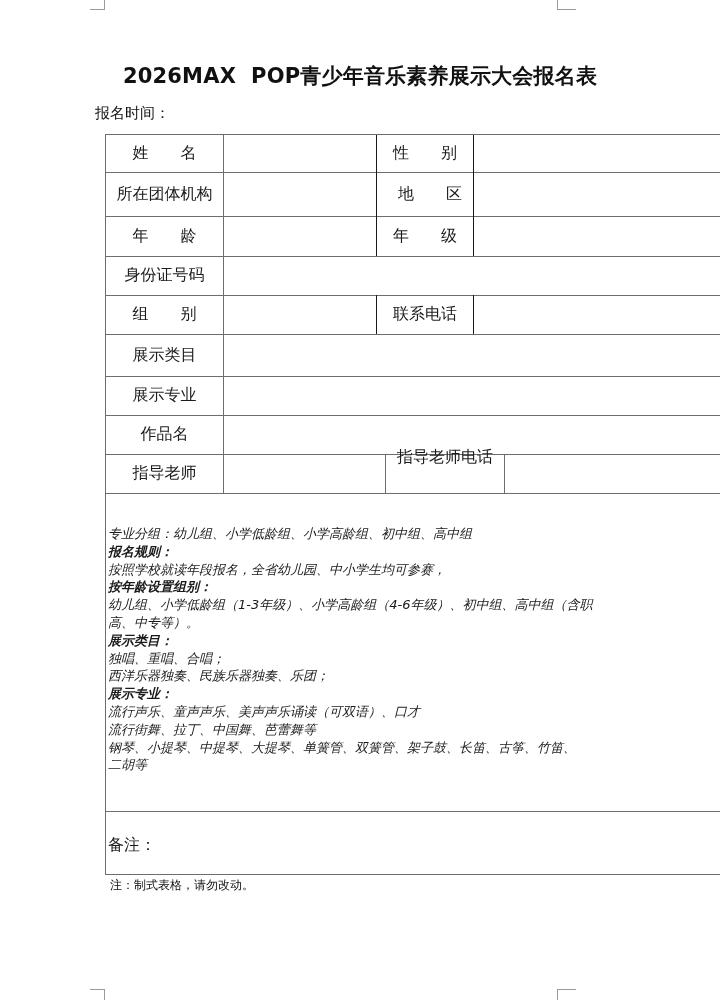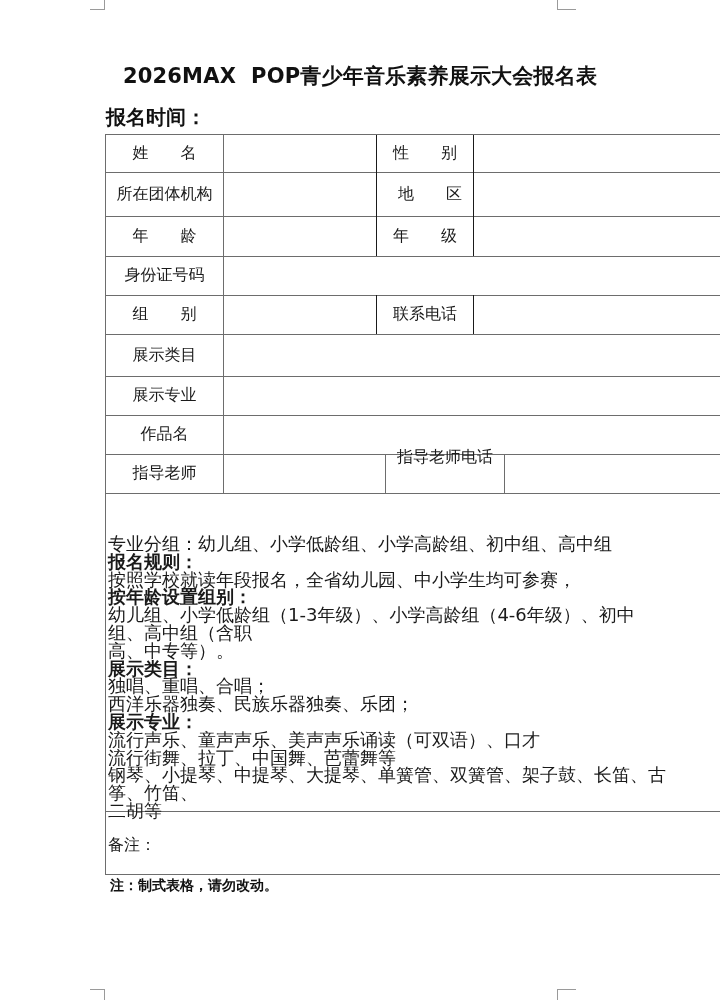--- a/index.html
+++ b/index.html
@@ -11,43 +11,43 @@
   .crop { position: absolute; border-color: #9a9a9a; border-style: solid; border-width: 0; }
   .crop.tl { left: 90px; top: 0; width: 14px; height: 9px; border-right-width: 1px; border-bottom-width: 1px; }
   .crop.tr { left: 557px; top: 0; width: 18px; height: 9px; border-left-width: 1px; border-bottom-width: 1px; }
   .crop.bl { left: 90px; top: 989px; width: 14px; height: 11px; border-right-width: 1px; border-top-width: 1px; }
   .crop.br { left: 557px; top: 989px; width: 18px; height: 11px; border-left-width: 1px; border-top-width: 1px; }
 
   .title {
     position: absolute; left: 0; width: 720px; top: 62px; text-align: center;
     font-size: 21px; font-weight: bold; letter-spacing: 0.2px; white-space: pre;
   }
-  .reg-time { position: absolute; left: 106px; top: 104px; font-size: 20px; font-weight: bold; }
+  .reg-time { position: absolute; left: 95px; top: 104px; font-size: 15px; font-weight: normal; }
 
   .form { position: absolute; left: 77px; top: 134px; width: 660px; height: 741px;
           border: 1.5px solid #6d6d6d; box-sizing: border-box; margin-left: 28px; }
   .hline { position: absolute; left: 0; right: 0; height: 0; border-top: 1.5px solid #6d6d6d; }
   .vline { position: absolute; width: 0; border-left: 1.5px solid #6d6d6d; }
   .vline.dark { border-left: 1px solid #1a1a1a; }
 
   .cell {
     position: absolute; display: flex; align-items: center; justify-content: center;
     font-size: 16px; color: #1a1a1a; white-space: pre;
   }
   .field { position: absolute; }
 
   .info {
-    position: absolute; left: 2px; top: 400px; width: 560px;
-    font-size: 18px; line-height: 17.8px; color: #1a1a1a;
+    position: absolute; left: 2px; top: 390px; width: 560px;
+    font-size: 13px; line-height: 17.8px; color: #1a1a1a; font-style: italic;
   }
   .info .b { font-weight: bold; display: block; }
   .info .t { display: block; }
 
   .remark { position: absolute; left: 2px; top: 700px; font-size: 16px; color: #1a1a1a; }
-  .footnote { position: absolute; left: 110px; top: 877px; font-size: 14px; font-weight: bold; color: #111; }
+  .footnote { position: absolute; left: 110px; top: 877px; font-size: 12px; font-weight: normal; color: #111; }
 </style>
 </head>
 <body>
 
 <div class="crop tl"></div>
 <div class="crop tr"></div>
 <div class="crop bl"></div>
 <div class="crop br"></div>
 
 <div class="title">2026MAX  POP青少年音乐素养展示大会报名表</div>

